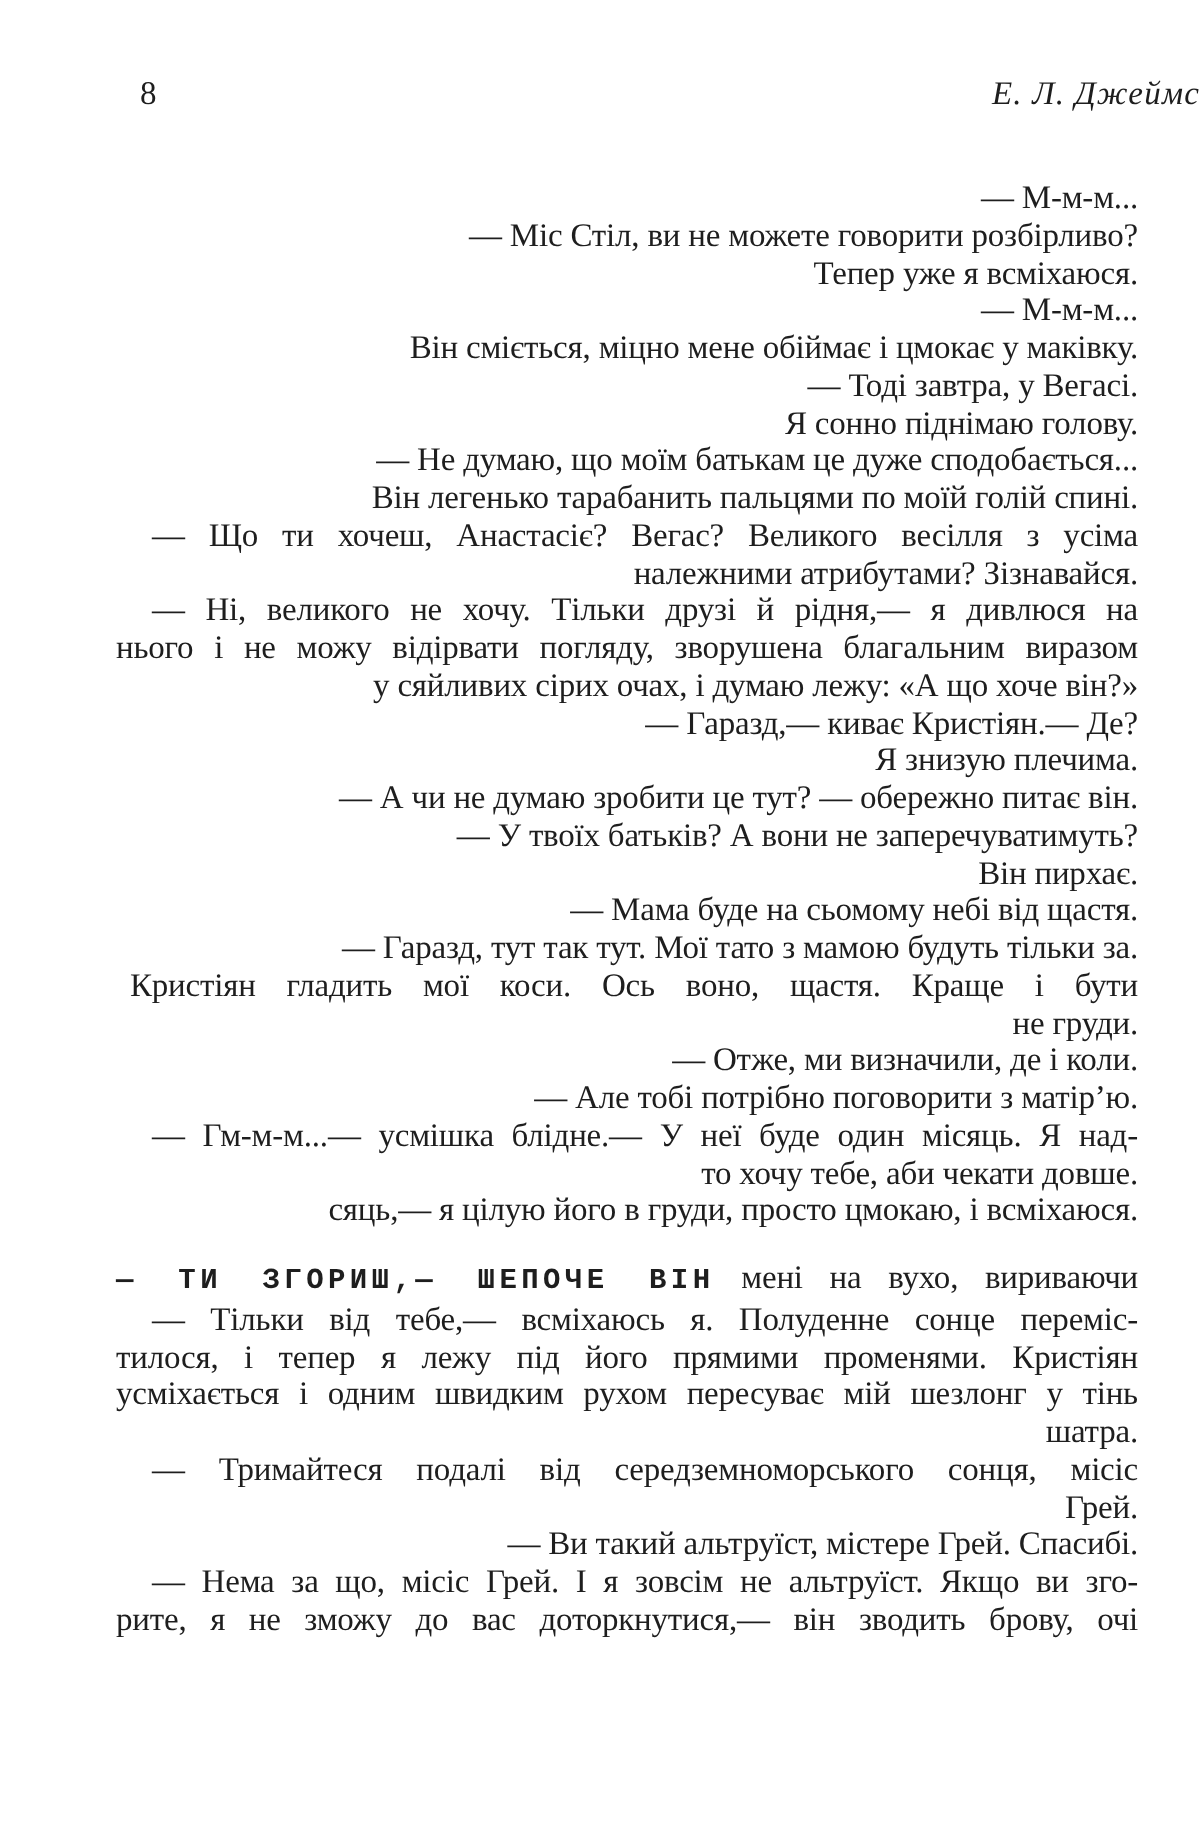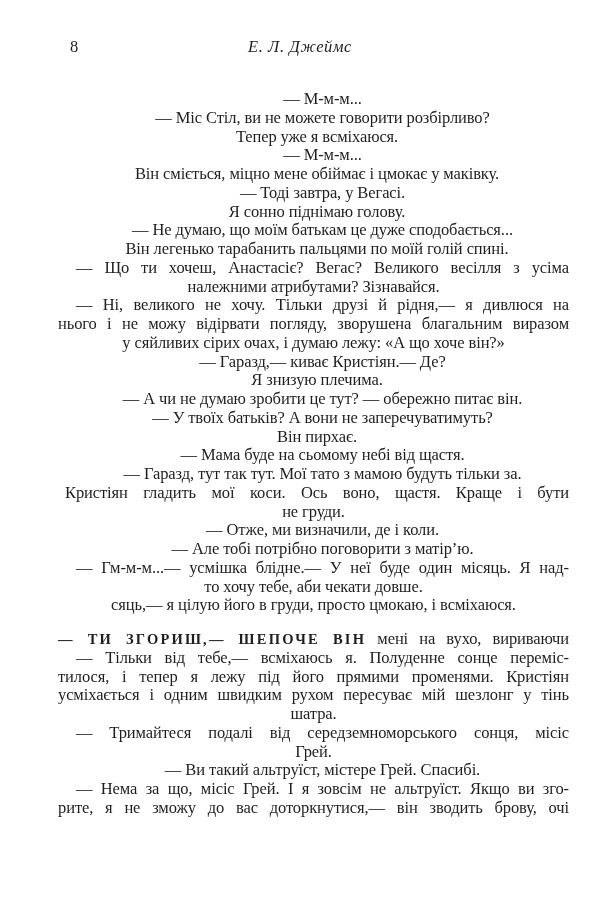--- a/index.html
+++ b/index.html
@@ -31,48 +31,49 @@
   }
   .page-number {
     position: absolute;
     left: 70px;
     top: 0;
   }
   .running-header {
     position: absolute;
     left: 0;
     width: 600px;
-    text-align: center;
+    text-align: right;
     font-style: italic;
     letter-spacing: 0.6px;
   }
   .text-block {
     position: absolute;
     top: 90px;
     left: 58px;
     width: 511px;
     font-size: 16.5px;
     line-height: 18.75px;
     letter-spacing: -0.1px;
   }
   .line {
-    text-align: center;
+    text-align: right;
     min-height: 18.75px;
   }
   .line.just {
     text-align: justify;
     text-align-last: justify;
   }
   .line.in1 { text-indent: 7px; }
   .line.in2 { text-indent: 18px; }
   .line.gap { margin-top: 15px; }
   .bold-caps {
     font-weight: 700;
     font-size: 0.88em;
     letter-spacing: 2.2px;
+    font-family: Liberation Mono, monospace;
   }
 </style>
 </head>
 <body>
 
 <div class="page">
   <div class="page-header">
     <span class="page-number">8</span>
     <span class="running-header">Е. Л. Джеймс</span>
   </div>

